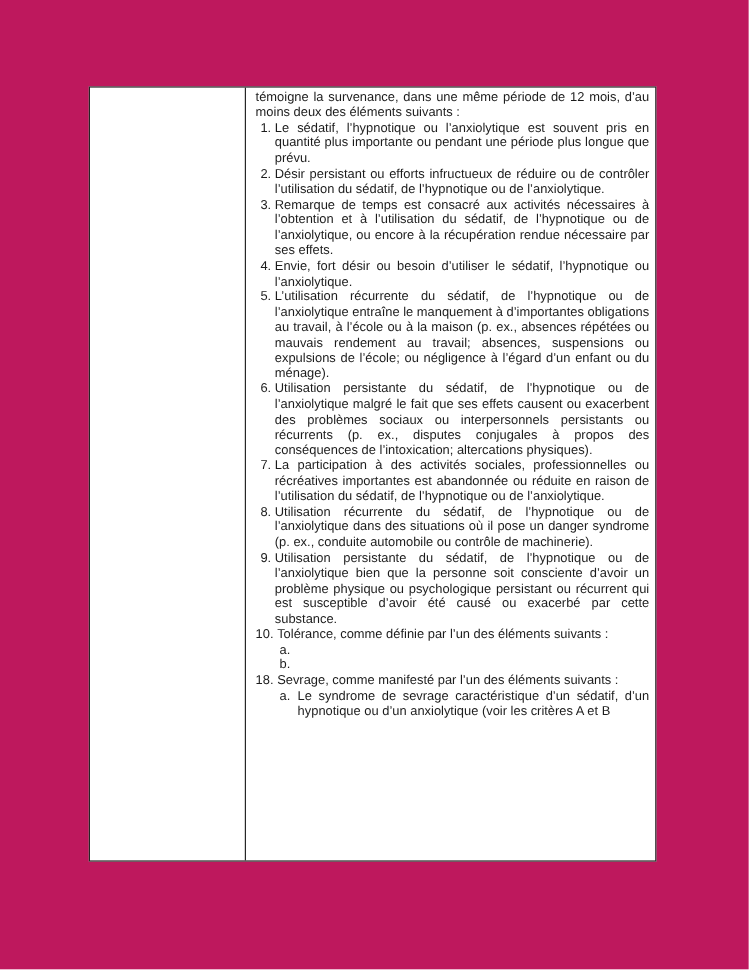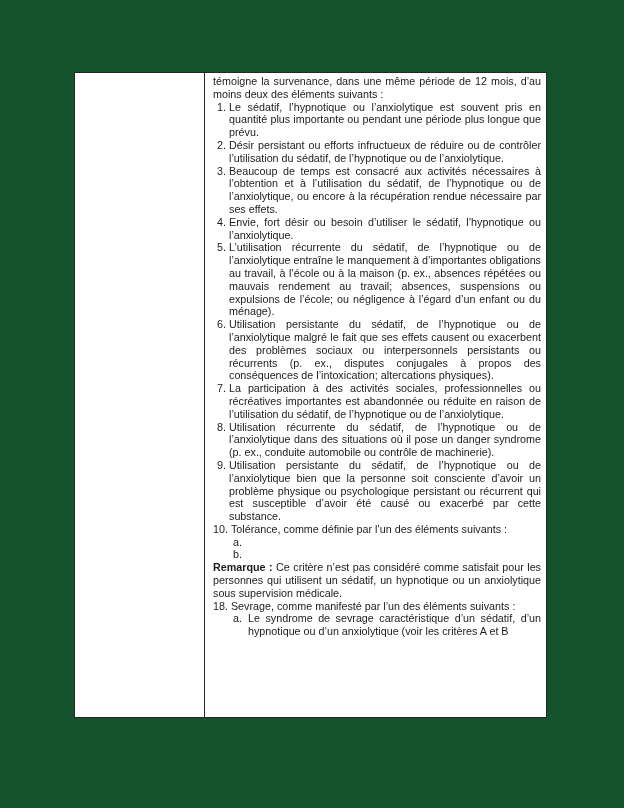--- a/index.html
+++ b/index.html
@@ -4,21 +4,21 @@
 <style>
   html, body {
     margin: 0;
     padding: 0;
     background: #ffffff;
   }
   .page {
     position: relative;
     width: 624px;
     height: 808px;
-    background: #14532d;
+    background: #be185d;
     font-family: "Liberation Sans", "DejaVu Sans", sans-serif;
     color: #1c1c1c;
     overflow: hidden;
   }
   .doc-table {
     position: absolute;
     left: 74px;
     top: 72px;
     width: 473px;
     height: 646px;
@@ -86,21 +86,21 @@
         <div class="item">
           <span class="item-num">1.</span>
           <span class="item-text">Le sédatif, l’hypnotique ou l’anxiolytique est souvent pris en quantité plus importante ou pendant une période plus longue que prévu.</span>
         </div>
         <div class="item">
           <span class="item-num">2.</span>
           <span class="item-text">Désir persistant ou efforts infructueux de réduire ou de contrôler l’utilisation du sédatif, de l’hypnotique ou de l’anxiolytique.</span>
         </div>
         <div class="item">
           <span class="item-num">3.</span>
-          <span class="item-text">Beaucoup de temps est consacré aux activités nécessaires à l’obtention et à l’utilisation du sédatif, de l’hypnotique ou de l’anxiolytique, ou encore à la récupération rendue nécessaire par ses effets.</span>
+          <span class="item-text">Remarque de temps est consacré aux activités nécessaires à l’obtention et à l’utilisation du sédatif, de l’hypnotique ou de l’anxiolytique, ou encore à la récupération rendue nécessaire par ses effets.</span>
         </div>
         <div class="item">
           <span class="item-num">4.</span>
           <span class="item-text">Envie, fort désir ou besoin d’utiliser le sédatif, l’hypnotique ou l’anxiolytique.</span>
         </div>
         <div class="item">
           <span class="item-num">5.</span>
           <span class="item-text">L’utilisation récurrente du sédatif, de l’hypnotique ou de l’anxiolytique entraîne le manquement à d’importantes obligations au travail, à l’école ou à la maison (p. ex., absences répétées ou mauvais rendement au travail; absences, suspensions ou expulsions de l’école; ou négligence à l’égard d’un enfant ou du ménage).</span>
         </div>
         <div class="item">
@@ -122,21 +122,20 @@
         <div class="item">
           <span class="item-num">10.</span>
           <span class="item-text">Tolérance, comme définie par l’un des éléments suivants :</span>
         </div>
         <div class="subitem">
           <span class="subitem-num">a.</span>
         </div>
         <div class="subitem">
           <span class="subitem-num">b.</span>
         </div>
-        <div class="para"><span class="remark-label">Remarque :</span><span> Ce critère n’est pas considéré comme satisfait pour les personnes qui utilisent un sédatif, un hypnotique ou un anxiolytique sous supervision médicale.</span></div>
         <div class="item">
           <span class="item-num">18.</span>
           <span class="item-text">Sevrage, comme manifesté par l’un des éléments suivants :</span>
         </div>
         <div class="subitem">
           <span class="subitem-num">a.</span>
           <span class="item-text">Le syndrome de sevrage caractéristique d’un sédatif, d’un hypnotique ou d’un anxiolytique (voir les critères A et B</span>
         </div>
       </div>
   </div>

